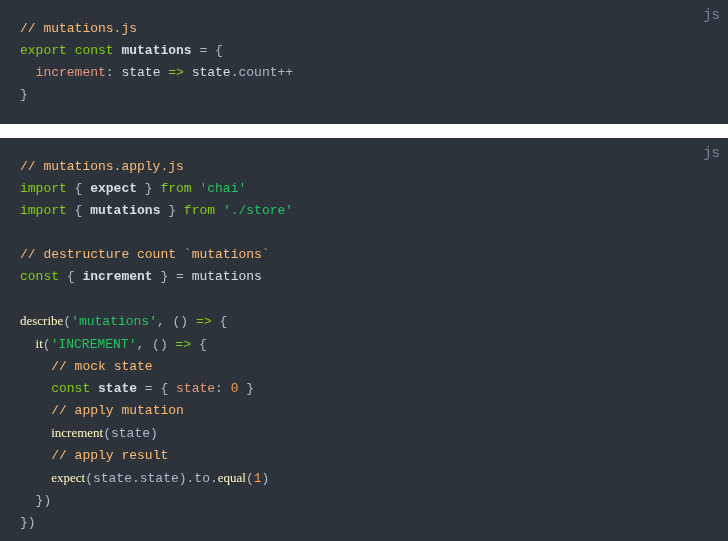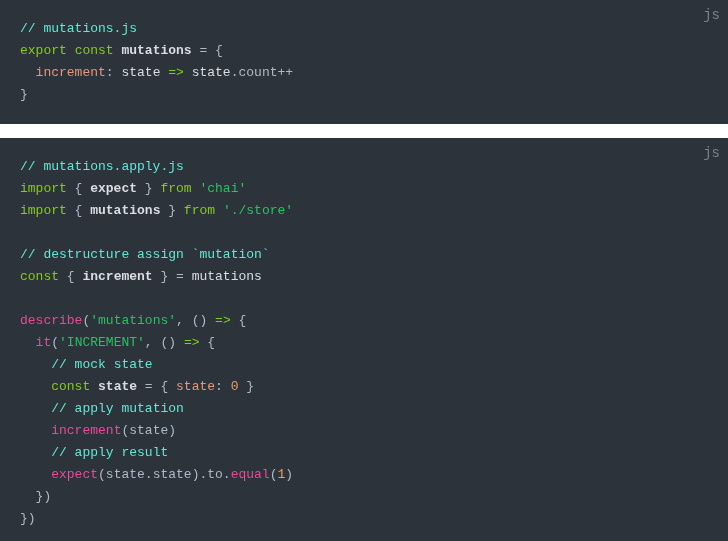--- a/index.html
+++ b/index.html
@@ -26,25 +26,25 @@
   }
   pre {
     margin: 0;
     white-space: pre;
     font-family: inherit;
   }
   .gap {
     height: 14px;
     background: #ffffff;
   }
-  .c-comment { color: #5eead4; }
+  .c-comment { color: #fdba74; }
   .c-keyword { color: #84cc16; }
   .c-name    { color: #d9dee4; font-weight: bold; }
   .c-prop    { color: #e9967a; }
-  .c-func    { color: #ec4899; }
+  .c-func    { color: #fef9c3; font-family: Liberation Serif, serif; }
   .c-string  { color: #22c55e; }
   .c-param   { color: #d9dee4; }
   .c-punc    { color: #adbac7; }
   .c-num     { color: #f69d50; }
   .c-op      { color: #adbac7; }
 </style>
 </head>
 <body>
 
 <div class="code-block">
@@ -56,21 +56,21 @@
 </div>
 
 <div class="gap"></div>
 
 <div class="code-block">
   <div class="lang-label">js</div>
   <pre><span class="c-comment">// mutations.apply.js</span>
 <span class="c-keyword">import</span><span class="c-punc"> { </span><span class="c-name">expect</span><span class="c-punc"> } </span><span class="c-keyword">from</span> <span class="c-string">'chai'</span>
 <span class="c-keyword">import</span><span class="c-punc"> { </span><span class="c-name">mutations</span><span class="c-punc"> } </span><span class="c-keyword">from</span> <span class="c-string">'./store'</span>
 
-<span class="c-comment">// destructure assign `mutation`</span>
+<span class="c-comment">// destructure count `mutations`</span>
 <span class="c-keyword">const</span><span class="c-punc"> { </span><span class="c-name">increment</span><span class="c-punc"> } = </span><span class="c-param">mutations</span>
 
 <span class="c-func">describe</span><span class="c-punc">(</span><span class="c-string">'mutations'</span><span class="c-punc">, () </span><span class="c-keyword">=&gt;</span><span class="c-punc"> {</span>
   <span class="c-func">it</span><span class="c-punc">(</span><span class="c-string">'INCREMENT'</span><span class="c-punc">, () </span><span class="c-keyword">=&gt;</span><span class="c-punc"> {</span>
     <span class="c-comment">// mock state</span>
     <span class="c-keyword">const</span><span class="c-name"> state </span><span class="c-op">=</span><span class="c-punc"> { </span><span class="c-prop">state</span><span class="c-punc">:</span> <span class="c-num">0</span><span class="c-punc"> }</span>
     <span class="c-comment">// apply mutation</span>
     <span class="c-func">increment</span><span class="c-punc">(state)</span>
     <span class="c-comment">// apply result</span>
     <span class="c-func">expect</span><span class="c-punc">(state.state).to.</span><span class="c-func">equal</span><span class="c-punc">(</span><span class="c-num">1</span><span class="c-punc">)</span>

